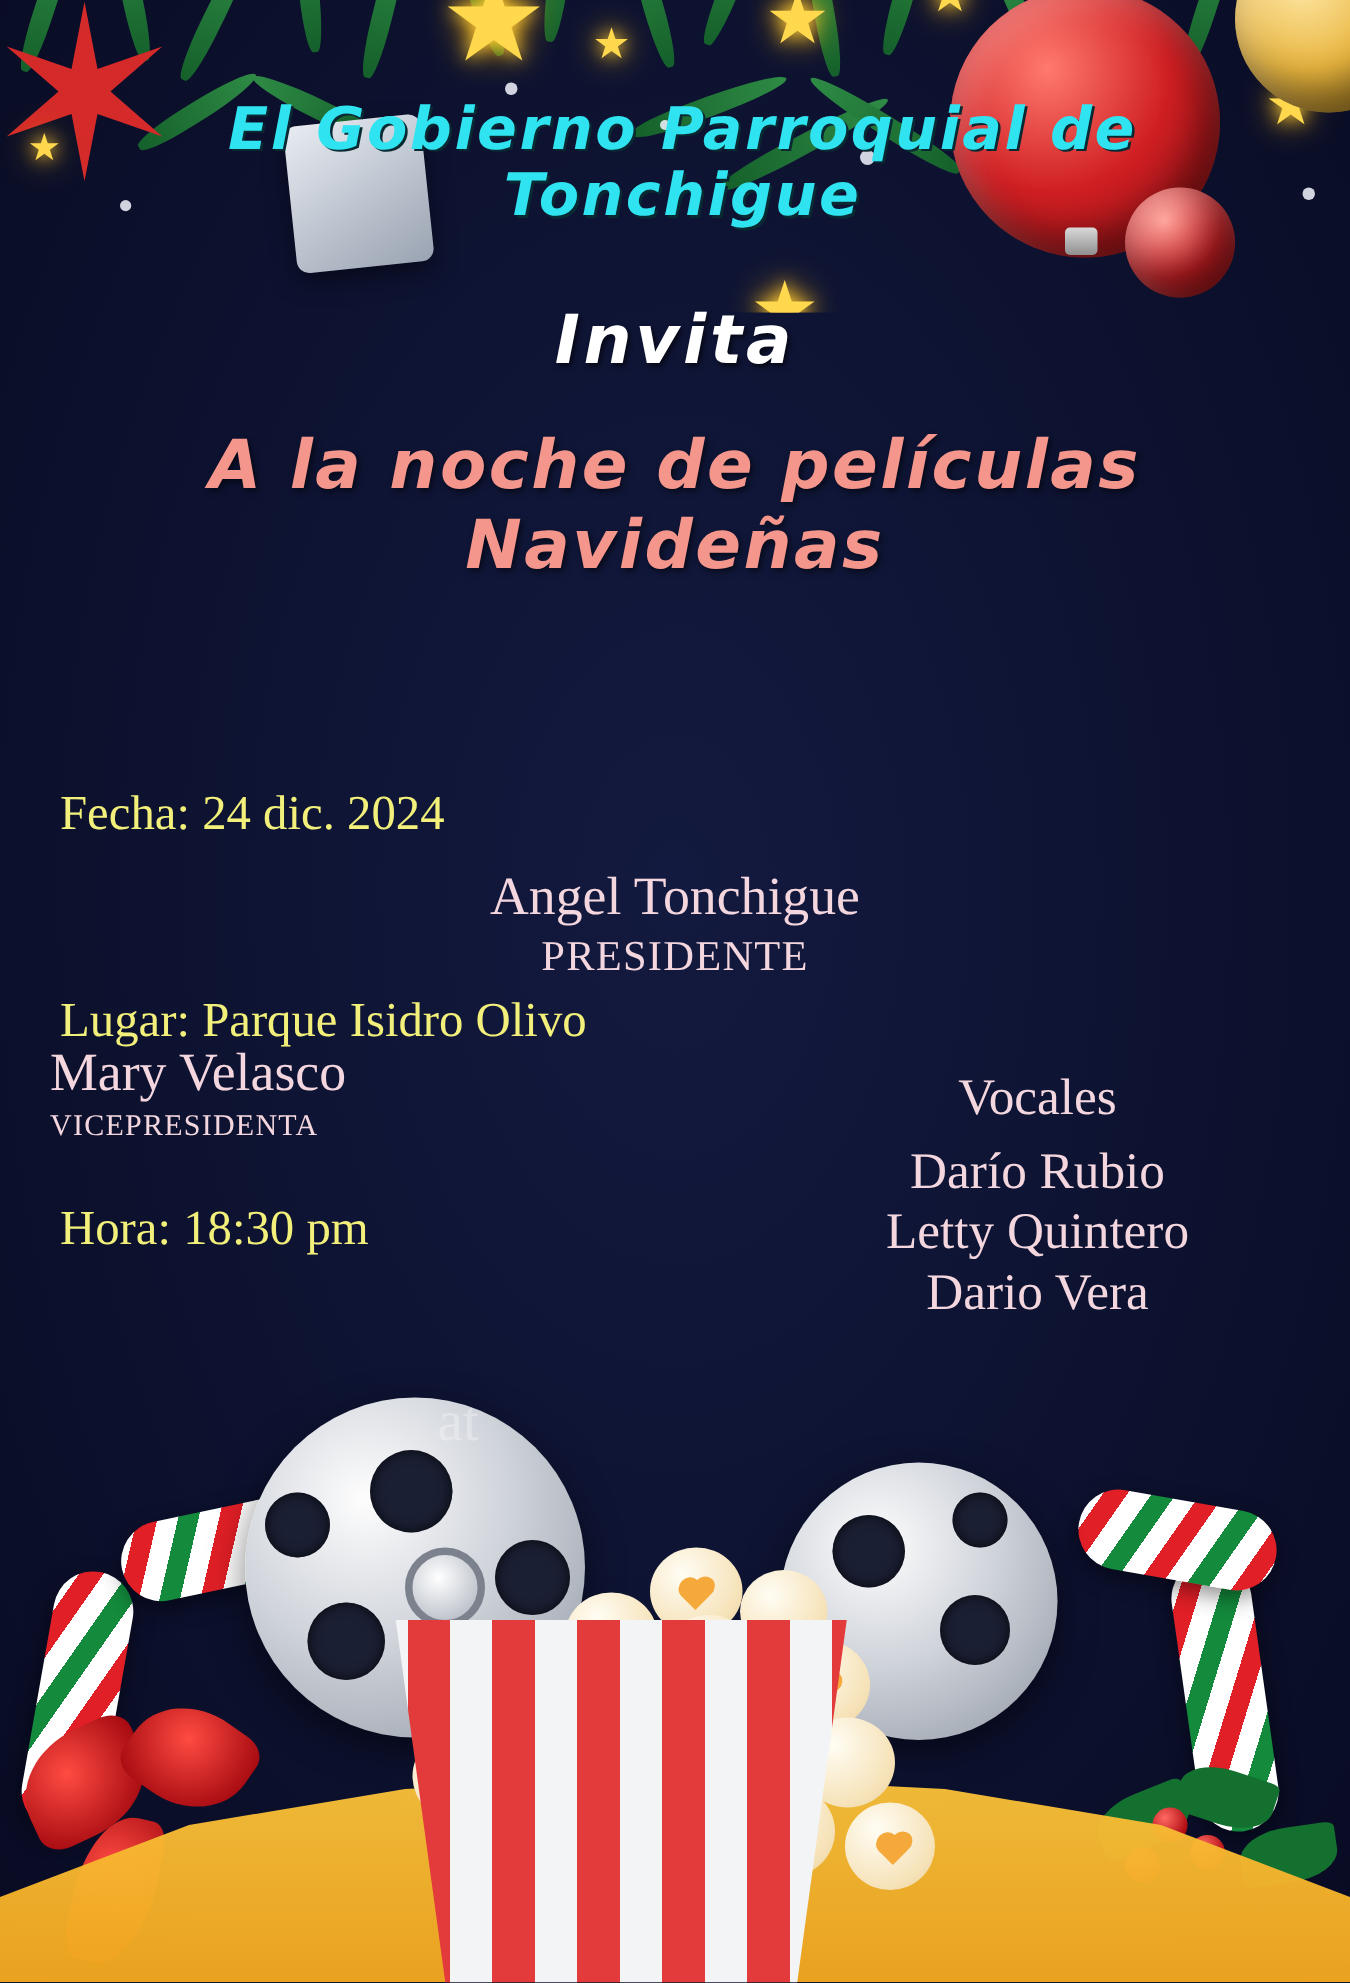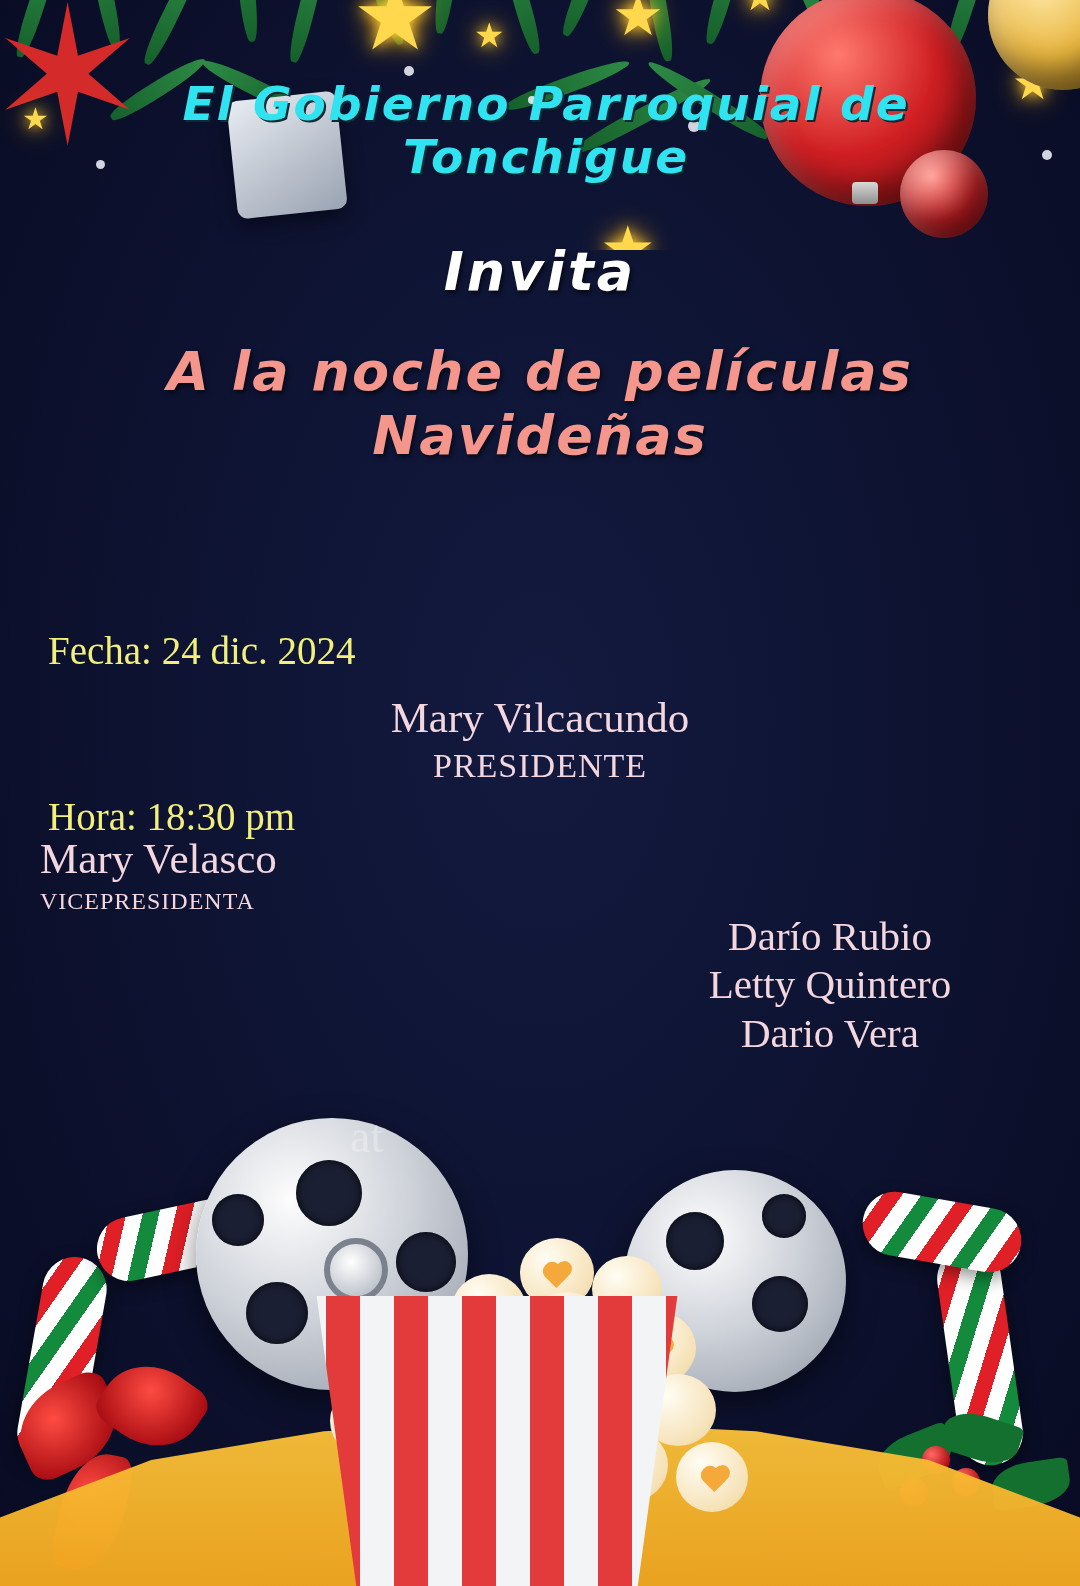--- a/index.html
+++ b/index.html
@@ -412,27 +412,29 @@
     <div class="t org">El Gobierno Parroquial de
 Tonchigue</div>
 
     <div class="t invita">Invita</div>
 
     <div class="t headline">A la noche de películas
 Navideñas</div>
 
     <div class="t details">
       <div>Fecha: 24 dic. 2024</div>
+      <div>Lugar: Parque Isidro Olivo</div>
       <div>Hora: 18:30 pm</div>
     </div>
 
-    <div class="t president-name">Mary Vilcacundo</div>
+    <div class="t president-name">Angel Tonchigue</div>
     <div class="t president-role">PRESIDENTE</div>
 
     <div class="t vice-name">Mary Velasco</div>
     <div class="t vice-role">VICEPRESIDENTA</div>
 
+    <div class="t vocales-title">Vocales</div>
     <div class="t vocales-list">Darío Rubio
 Letty Quintero
 Dario Vera</div>
 
   </div>
 </div>
 
 </body></html>

